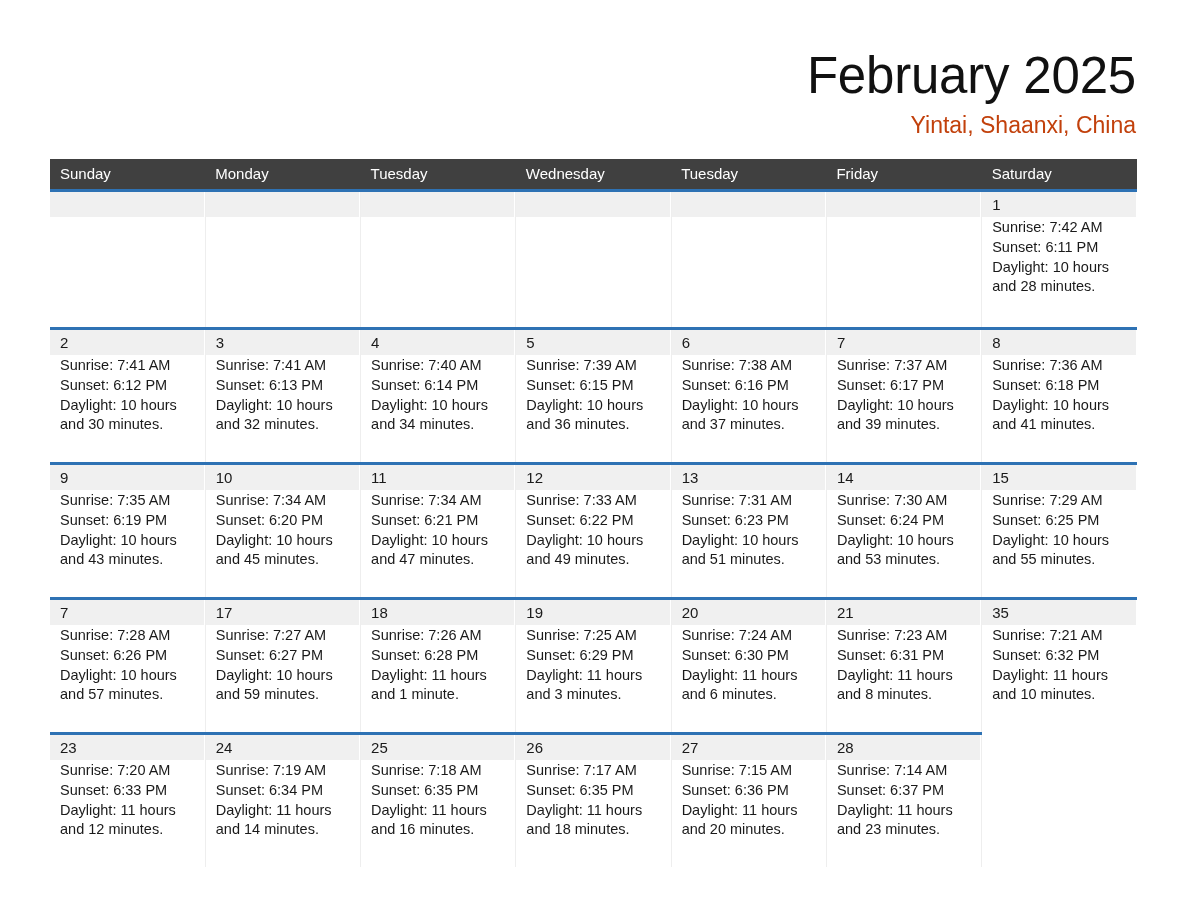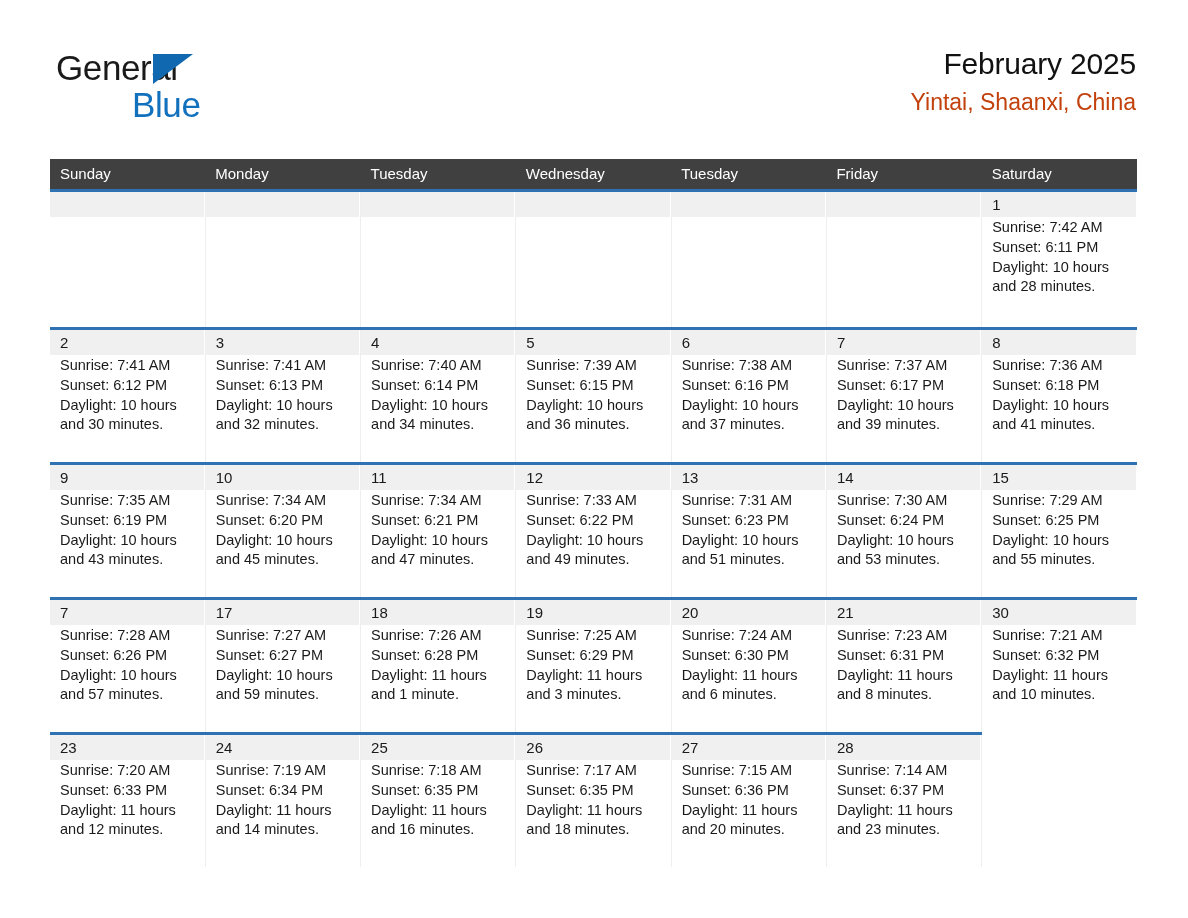--- a/index.html
+++ b/index.html
@@ -63,21 +63,21 @@
     font-family: "Liberation Sans", sans-serif;
   }
 
   .title-block {
     position: absolute;
     right: 52px;
     top: 48px;
     text-align: right;
   }
   .cal-title {
-    font-size: 30px;
+    font-size: 51px;
     font-weight: normal;
     color: #111111;
     line-height: 1.08;
     letter-spacing: -0.2px;
   }
   .cal-subtitle {
     margin-top: 10px;
     font-size: 23px;
     font-weight: normal;
     color: #c2410c;
@@ -145,27 +145,20 @@
     border-left: 1px solid #eeeeee;
   }
 </style>
 </head>
 <body>
 
 <div class="page">
 
   <div class="top">
 
-    <div class="logo">
-      <span class="logo-row1">
-        <span>General</span>
-        <span class="logo-tri"></span>
-      </span>
-      <span class="logo-row2">Blue</span>
-    </div>
 
     <div class="title-block">
       <div class="cal-title">February 2025</div>
       <div class="cal-subtitle">Yintai, Shaanxi, China</div>
     </div>
 
   </div>
 
   <div class="cal-wrap">
     <table class="calendar">
@@ -368,21 +361,21 @@
             </td>
             <td class="daycell vsep">
               <div class="daynum-band">21</div>
               <div class="cell-body">
                 <div>Sunrise: 7:23 AM</div>
                 <div>Sunset: 6:31 PM</div>
                 <div class="wrap2">Daylight: 11 hours and 8 minutes.</div>
               </div>
             </td>
             <td class="daycell vsep">
-              <div class="daynum-band">30</div>
+              <div class="daynum-band">35</div>
               <div class="cell-body">
                 <div>Sunrise: 7:21 AM</div>
                 <div>Sunset: 6:32 PM</div>
                 <div class="wrap2">Daylight: 11 hours and 10 minutes.</div>
               </div>
             </td>
           </tr>
           <tr>
             <td class="daycell">
               <div class="daynum-band">23</div>

